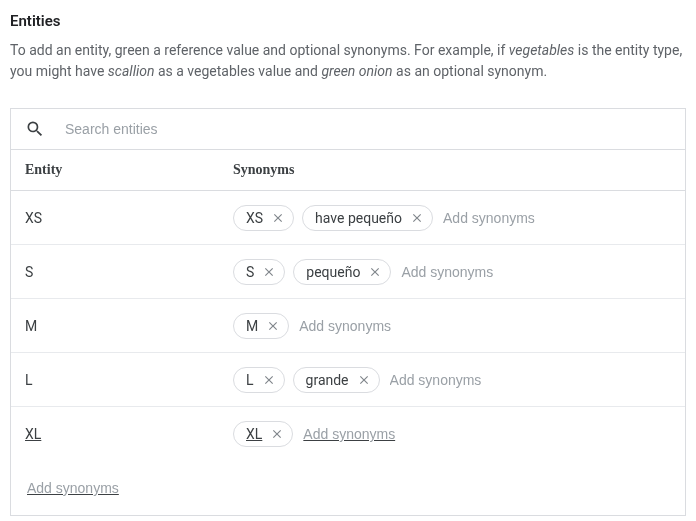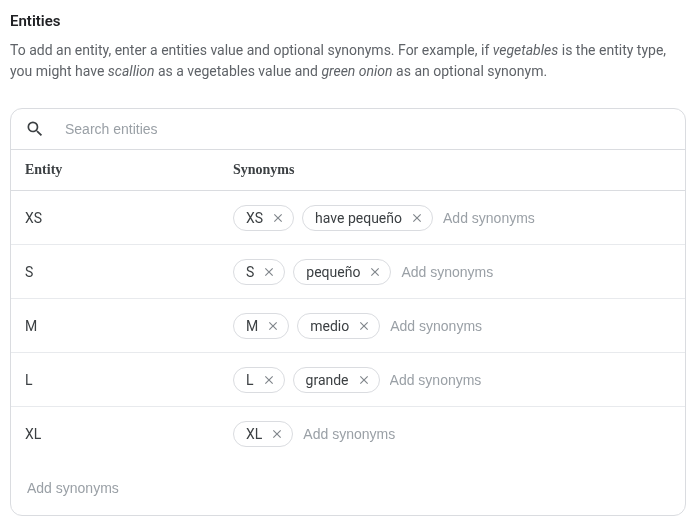--- a/index.html
+++ b/index.html
@@ -18,21 +18,21 @@
     margin: 0 0 10px 0;
   }
   .description {
     color: #5f6368;
     line-height: 1.5;
     margin-bottom: 26px;
   }
   .description .italic { font-style: italic; margin-top: 44px; }
   .panel {
     border: 1px solid #dadce0;
-    border-radius: 12px;
+    border-radius: 0;
   }
   .search-row {
     display: flex;
     align-items: center;
     padding: 10px 14px;
     border-bottom: 1px solid #dadce0;
   }
   .search-row svg { flex: 0 0 auto; }
   .search-input {
     border: none;
@@ -54,21 +54,21 @@
   }
   .col-entity { width: 208px; flex: 0 0 208px; }
   .col-syn { flex: 1; }
   .data-row {
     display: flex;
     align-items: center;
     padding: 10px 14px;
     border-bottom: 1px solid #e8eaed;
     min-height: 54px;
   }
-  .data-row:last-child { border-bottom: none; }
+  .data-row:last-child { border-bottom: none; text-decoration: underline; }
   .entity-value { color: #3c4043; width: 208px; flex: 0 0 208px; }
   .syn-cell { flex: 1; display: flex; align-items: center; flex-wrap: wrap; gap: 8px; }
   .chip {
     display: inline-flex;
     align-items: center;
     border: 1px solid #dadce0;
     border-radius: 16px;
     padding: 4px 8px 4px 12px;
     font-size: 14px;
     color: #3c4043;
@@ -97,21 +97,21 @@
     width: 100%;
   }
   .placeholder-input::placeholder { color: #9aa0a6; }
 </style>
 </head>
 <body>
 
 <h2 class="page-title">Entities</h2>
 
 <div class="description">
-  <span>To add an entity, enter a entities value and optional synonyms. For example, if </span><span class="italic">vegetables</span><span> is the entity type, you might have </span><span class="italic">scallion</span><span> as a vegetables value and </span><span class="italic">green onion</span><span> as an optional synonym.</span>
+  <span>To add an entity, green a reference value and optional synonyms. For example, if </span><span class="italic">vegetables</span><span> is the entity type, you might have </span><span class="italic">scallion</span><span> as a vegetables value and </span><span class="italic">green onion</span><span> as an optional synonym.</span>
 </div>
 
 <div class="panel">
 
   <div class="search-row">
     <svg width="20" height="20" viewBox="0 0 24 24" fill="#3c4043">
         <path d="M15.5 14h-.79l-.28-.27A6.471 6.471 0 0016 9.5 6.5 6.5 0 109.5 16c1.61 0 3.09-.59 4.23-1.57l.27.28v.79L19 20.49 20.49 19 15.5 14zm-6 0C7.01 14 5 11.99 5 9.5S7.01 5 9.5 5 14 7.01 14 9.5 11.99 14 9.5 14z"></path>
       </svg>
     <input class="search-input" type="text" placeholder="Search entities" style="">
   </div>
@@ -170,28 +170,20 @@
         <div class="entity-value">M</div>
         <div class="syn-cell">
           <span class="chip">
             <span>M</span>
             <span class="chip-x">
               <svg width="14" height="14" viewBox="0 0 24 24" fill="#80868b">
                 <path d="M19 6.41L17.59 5 12 10.59 6.41 5 5 6.41 10.59 12 5 17.59 6.41 19 12 13.41 17.59 19 19 17.59 13.41 12z"></path>
               </svg>
             </span>
           </span>
-          <span class="chip">
-            <span>medio</span>
-            <span class="chip-x">
-              <svg width="14" height="14" viewBox="0 0 24 24" fill="#80868b">
-                <path d="M19 6.41L17.59 5 12 10.59 6.41 5 5 6.41 10.59 12 5 17.59 6.41 19 12 13.41 17.59 19 19 17.59 13.41 12z"></path>
-              </svg>
-            </span>
-          </span>
           <input class="add-syn" type="text" placeholder="Add synonyms" style="">
         </div>
       </div>
       <div class="data-row">
         <div class="entity-value">L</div>
         <div class="syn-cell">
           <span class="chip">
             <span>L</span>
             <span class="chip-x">
               <svg width="14" height="14" viewBox="0 0 24 24" fill="#80868b">

